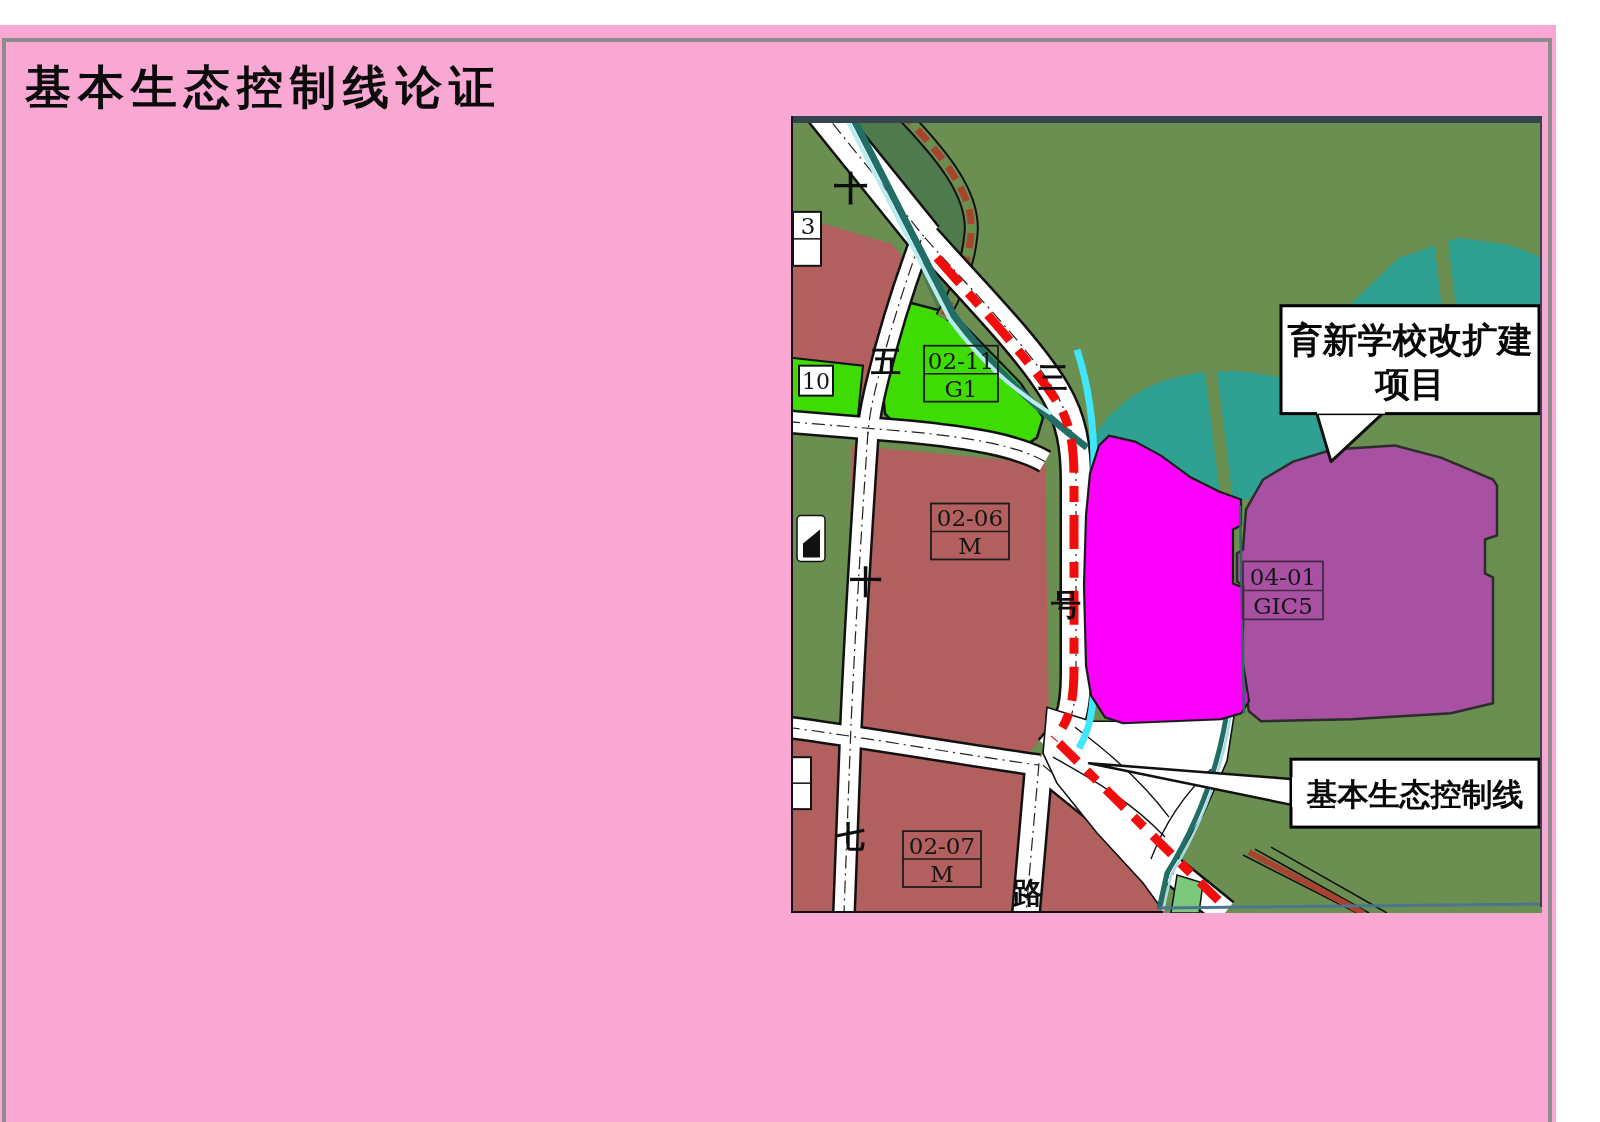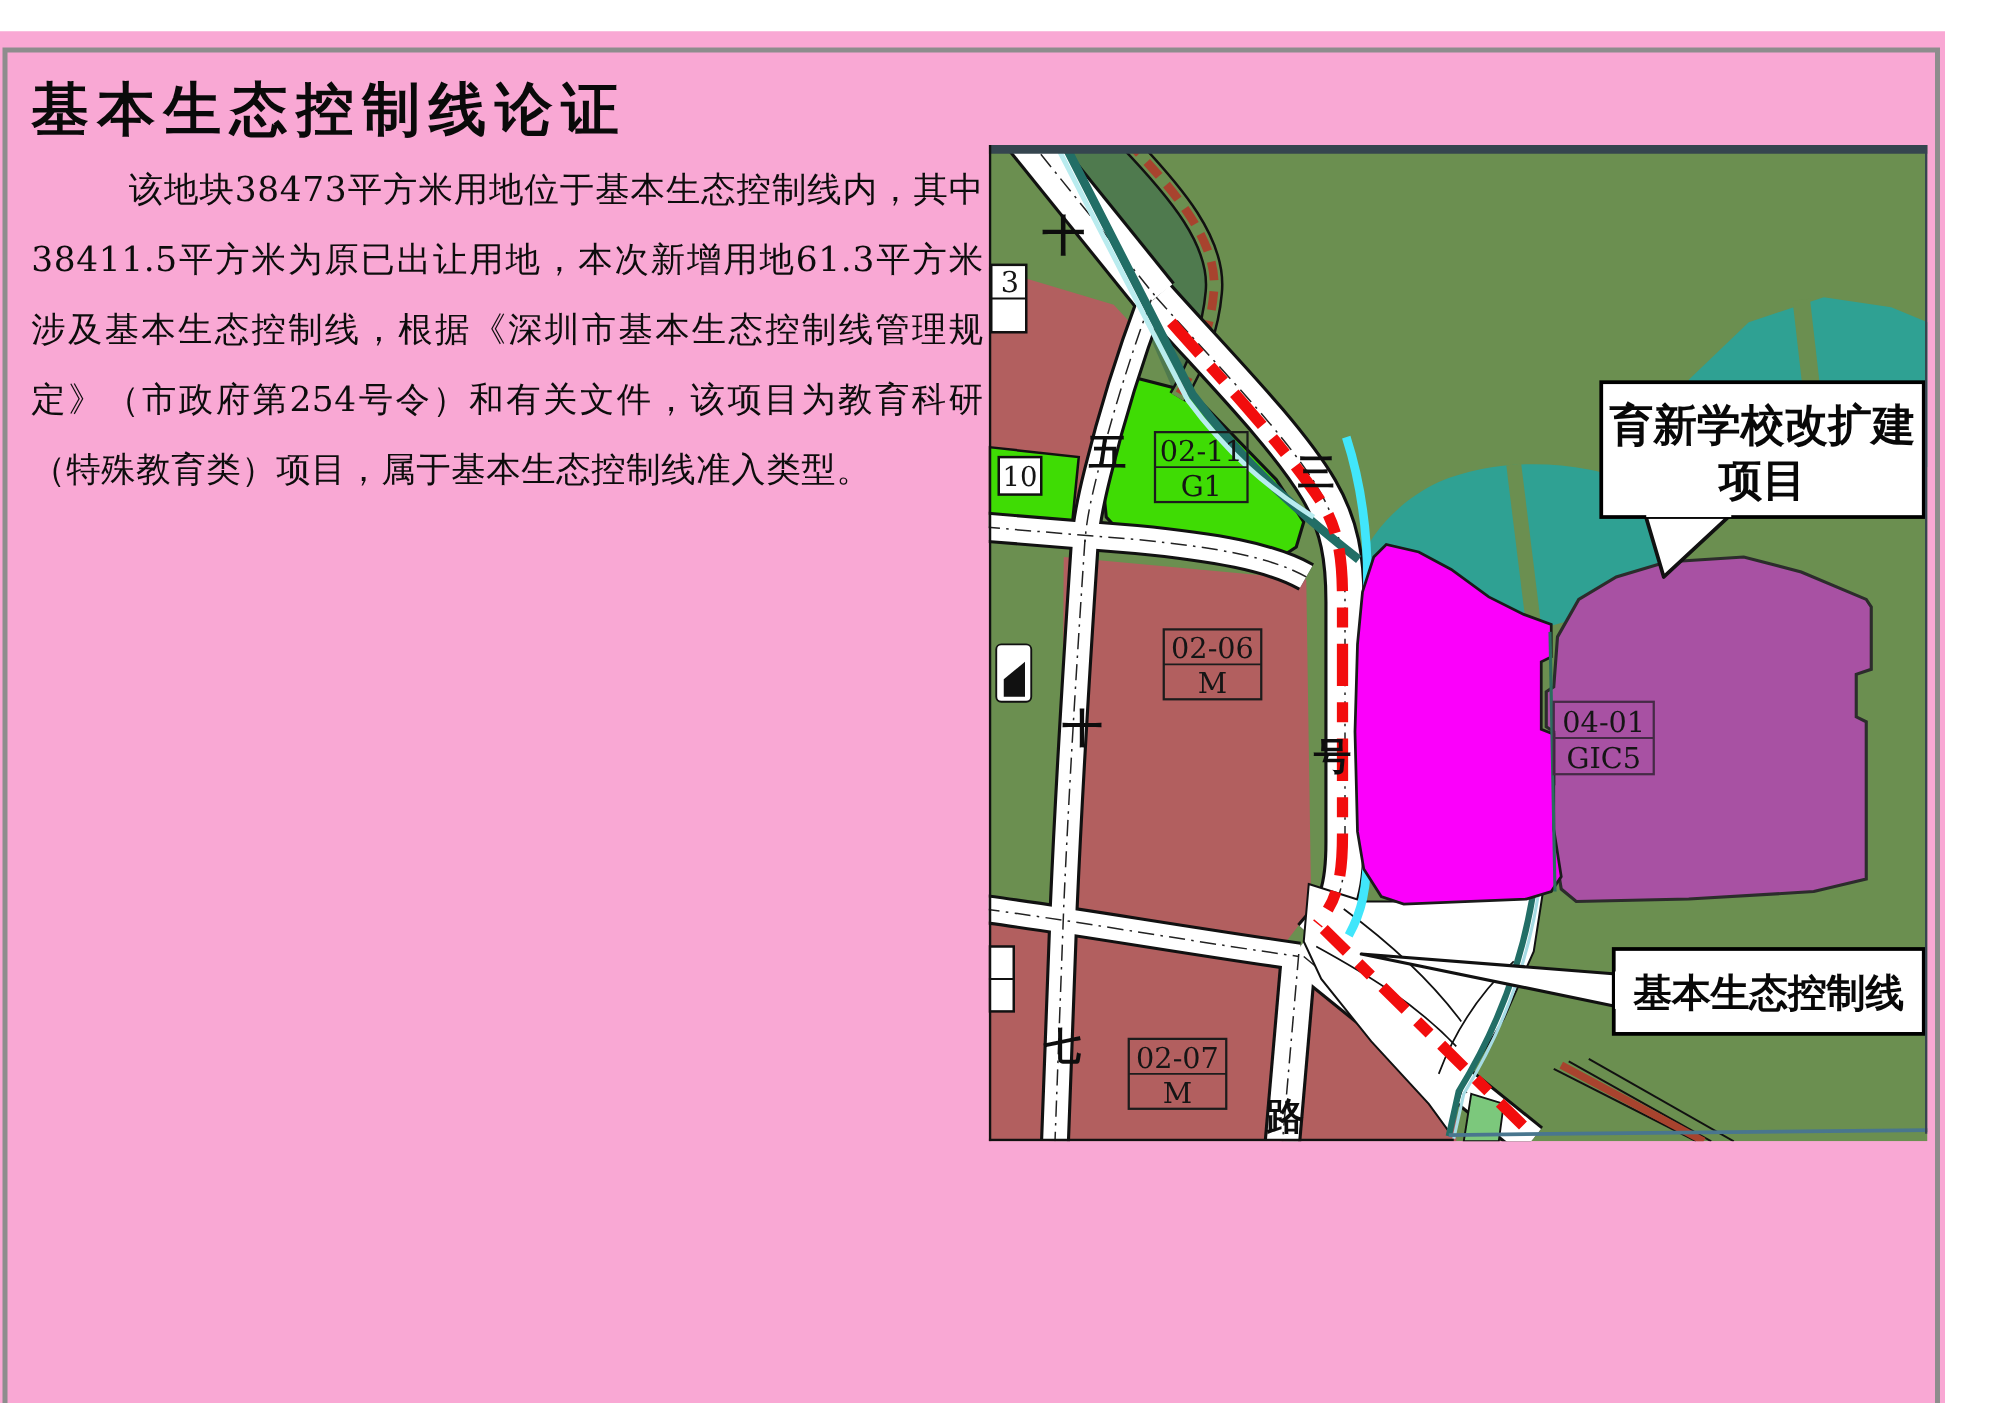--- a/index.html
+++ b/index.html
@@ -19,21 +19,20 @@
   .plabel{font-family:"DejaVu Serif","Liberation Serif",serif;fill:#151515;}
   .callout-text{font-family:"Liberation Sans","DejaVu Sans",sans-serif;font-weight:700;fill:#080808;}
 </style>
 </head>
 <body>
 
 <div class="page">
   <div class="page-border"></div>
 
   <div class="doc-title">基本生态控制线论证</div>
-  <div class="doc-paragraph">该地块38473平方米用地位于基本生态控制线内，其中38411.5平方米为原已出让用地，本次新增用地61.3平方米涉及基本生态控制线，根据《深圳市基本生态控制线管理规定》（市政府第254号令）和有关文件，该项目为教育科研（特殊教育类）项目，属于基本生态控制线准入类型。</div>
 
   <div class="map-wrap">
     <svg viewBox="0 0 751 798" preserveAspectRatio="none">
 
       <rect x="0" y="0" width="751" height="798" fill="#6b8f50"></rect>
 
       <path d="M62,0 L110,0 C148,34 182,74 179,116 C176,152 163,180 150,202 Z" fill="#4f7a4e"></path>
 
       <path d="M560,188 L608,142 L668,122 L722,130 L751,142 L751,258 L700,266 L645,252 L598,230 L568,208 Z" fill="#2fa193"></path>
       <path d="M650,124 L666,264" stroke="#6b8f50" stroke-width="14" fill="none"></path>

